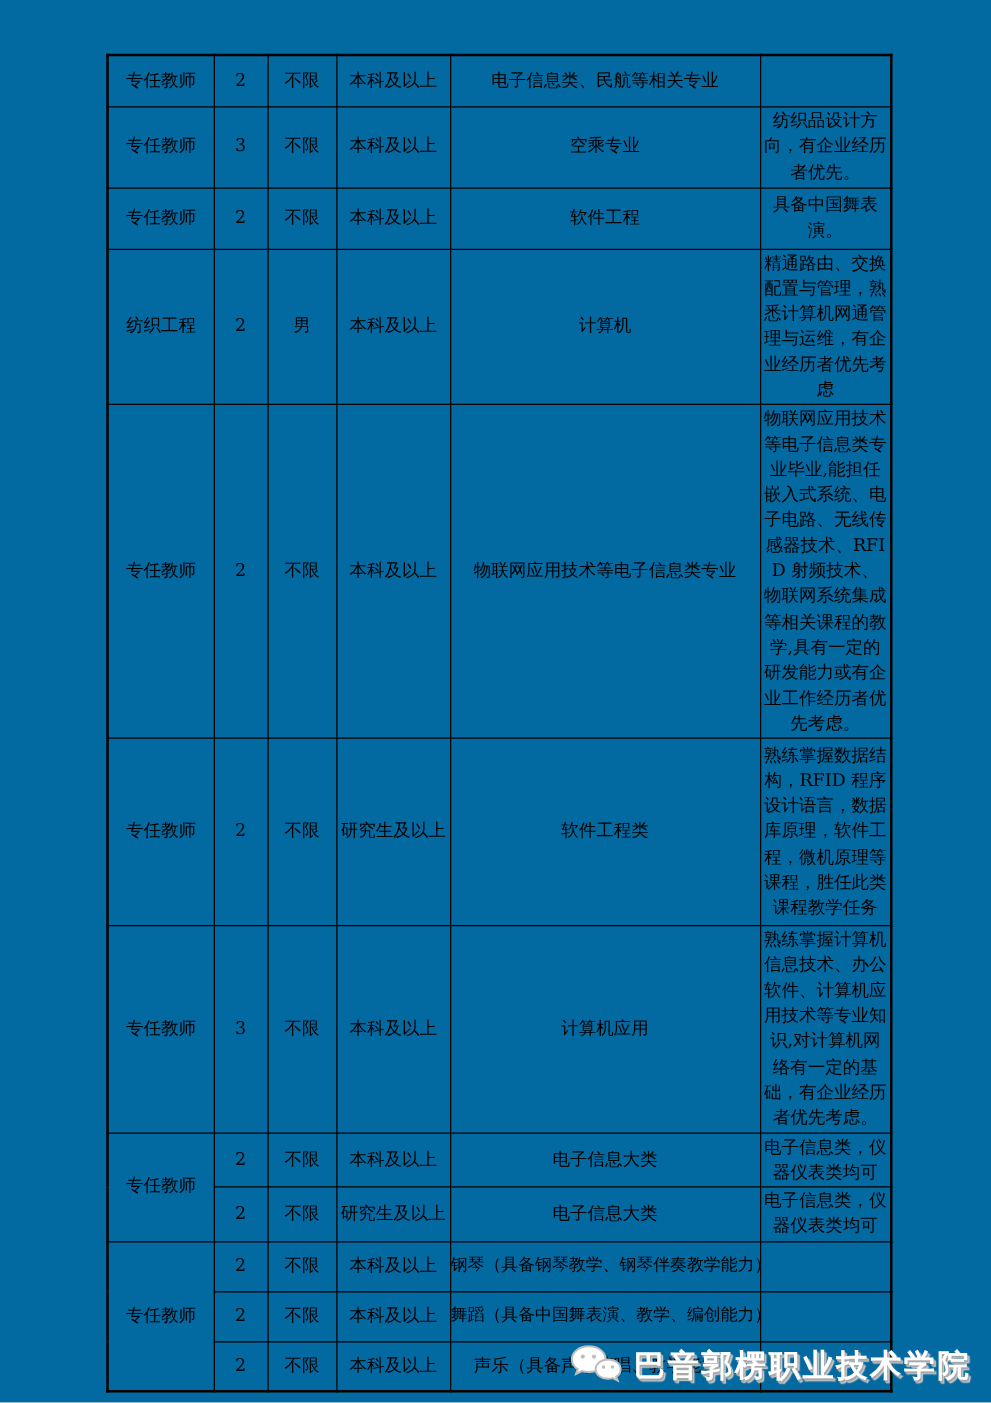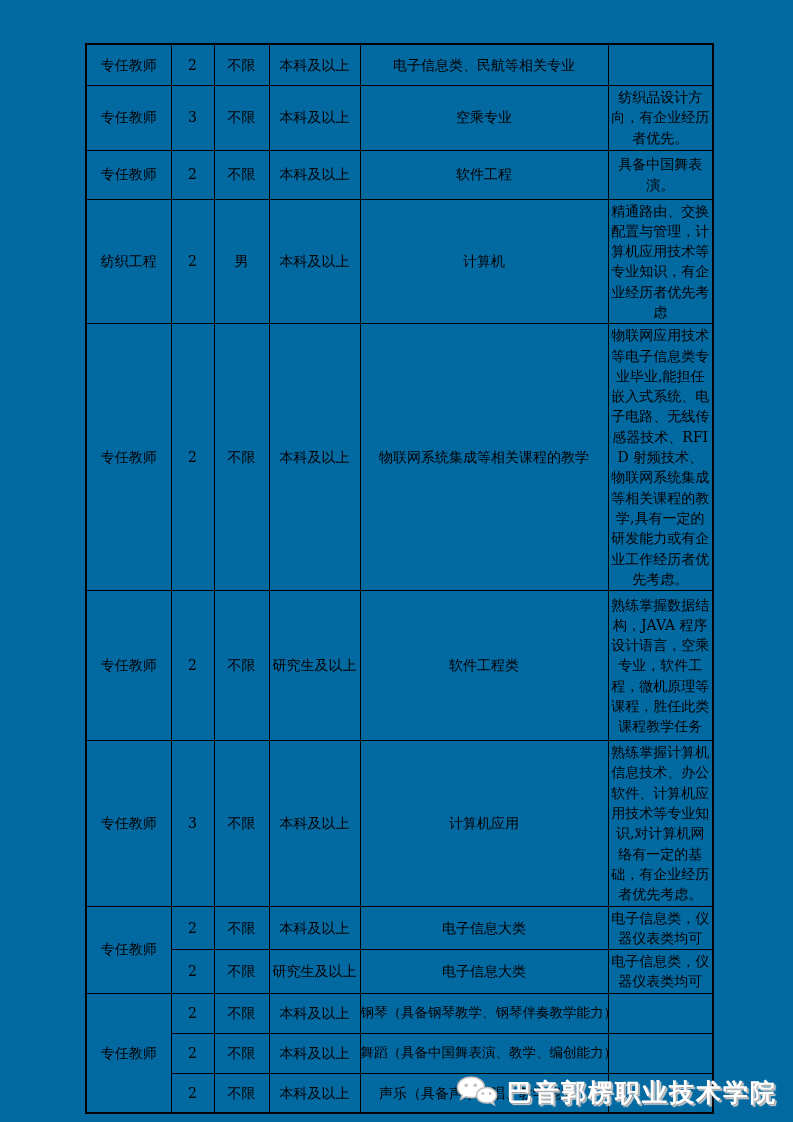--- a/index.html
+++ b/index.html
@@ -104,37 +104,37 @@
         <td class="c-edu">本科及以上</td>
         <td class="c-maj">软件工程</td>
         <td class="c-rem">具备中国舞表演。</td>
       </tr>
       <tr class="r4">
         <td class="c-pos">纺织工程</td>
         <td class="c-cnt">2</td>
         <td class="c-gen">男</td>
         <td class="c-edu">本科及以上</td>
         <td class="c-maj">计算机</td>
-        <td class="c-rem">精通路由、交换配置与管理，计算机应用技术等专业知识，有企业经历者优先考虑</td>
+        <td class="c-rem">精通路由、交换配置与管理，熟悉计算机网通管理与运维，有企业经历者优先考虑</td>
       </tr>
       <tr class="r5">
         <td class="c-pos">专任教师</td>
         <td class="c-cnt">2</td>
         <td class="c-gen">不限</td>
         <td class="c-edu">本科及以上</td>
-        <td class="c-maj">物联网系统集成等相关课程的教学</td>
+        <td class="c-maj">物联网应用技术等电子信息类专业</td>
         <td class="c-rem">物联网应用技术等电子信息类专业毕业,能担任嵌入式系统、电子电路、无线传感器技术、RFID 射频技术、物联网系统集成等相关课程的教学,具有一定的研发能力或有企业工作经历者优先考虑。</td>
       </tr>
       <tr class="r6">
         <td class="c-pos">专任教师</td>
         <td class="c-cnt">2</td>
         <td class="c-gen">不限</td>
         <td class="c-edu">研究生及以上</td>
         <td class="c-maj">软件工程类</td>
-        <td class="c-rem">熟练掌握数据结构，JAVA 程序设计语言，空乘专业，软件工程，微机原理等课程，胜任此类课程教学任务</td>
+        <td class="c-rem">熟练掌握数据结构，RFID 程序设计语言，数据库原理，软件工程，微机原理等课程，胜任此类课程教学任务</td>
       </tr>
       <tr class="r7">
         <td class="c-pos">专任教师</td>
         <td class="c-cnt">3</td>
         <td class="c-gen">不限</td>
         <td class="c-edu">本科及以上</td>
         <td class="c-maj">计算机应用</td>
         <td class="c-rem">熟练掌握计算机信息技术、办公软件、计算机应用技术等专业知识,对计算机网络有一定的基础，有企业经历者优先考虑。</td>
       </tr>
       <tr class="r8">

